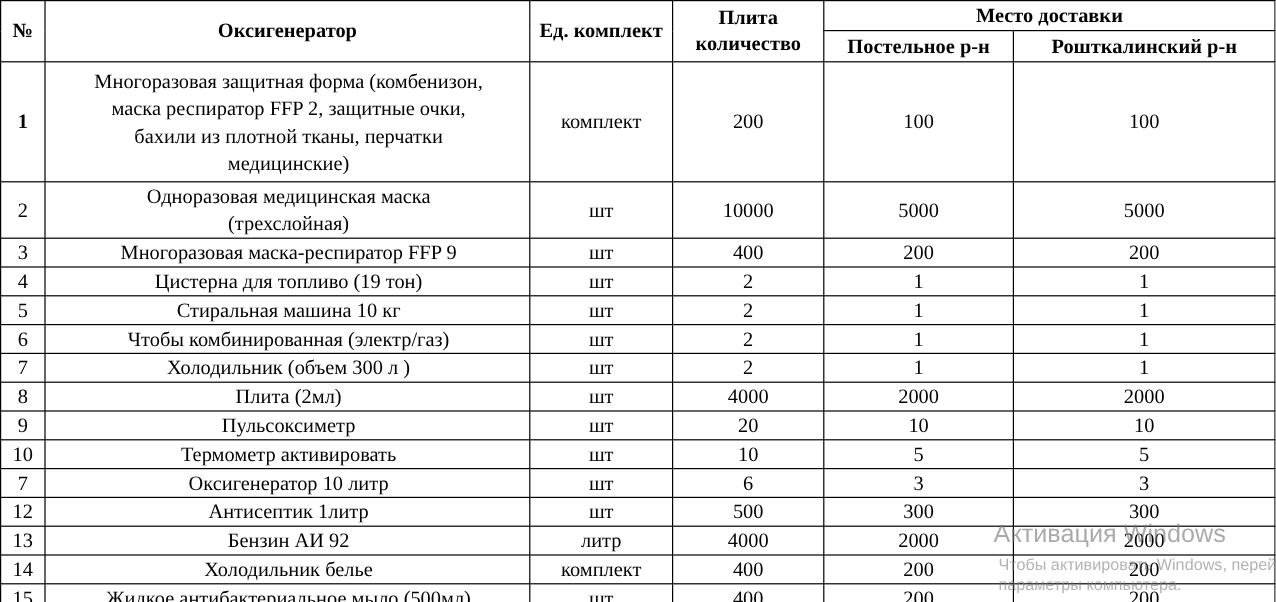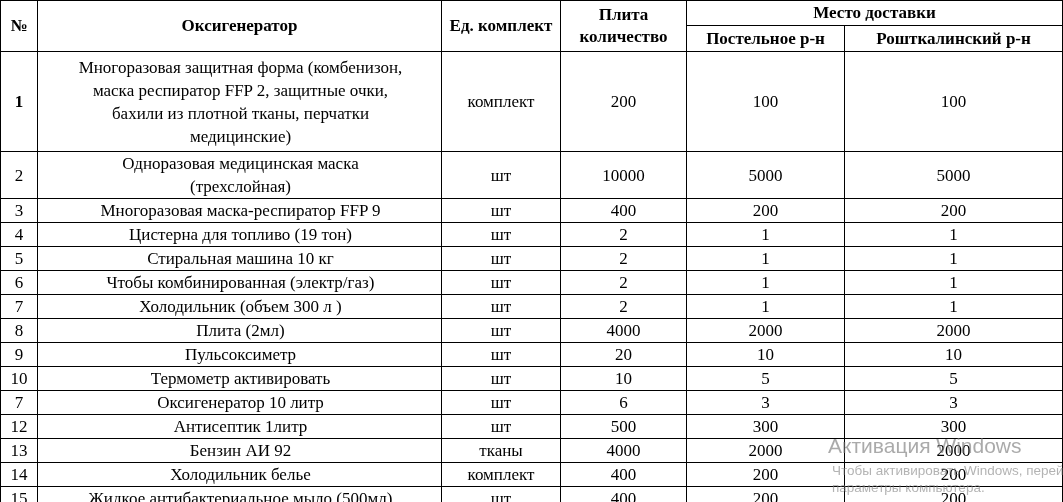--- a/index.html
+++ b/index.html
@@ -194,21 +194,21 @@
         <td class="col-num-cell">12</td>
         <td class="col-name-cell">Антисептик 1литр</td>
         <td>шт</td>
         <td>500</td>
         <td>300</td>
         <td>300</td>
       </tr>
       <tr>
         <td class="col-num-cell">13</td>
         <td class="col-name-cell">Бензин АИ 92</td>
-        <td>тканы</td>
+        <td>литр</td>
         <td>4000</td>
         <td>2000</td>
         <td>2000</td>
       </tr>
       <tr>
         <td class="col-num-cell">14</td>
         <td class="col-name-cell">Холодильник белье</td>
         <td>комплект</td>
         <td>400</td>
         <td>200</td>

